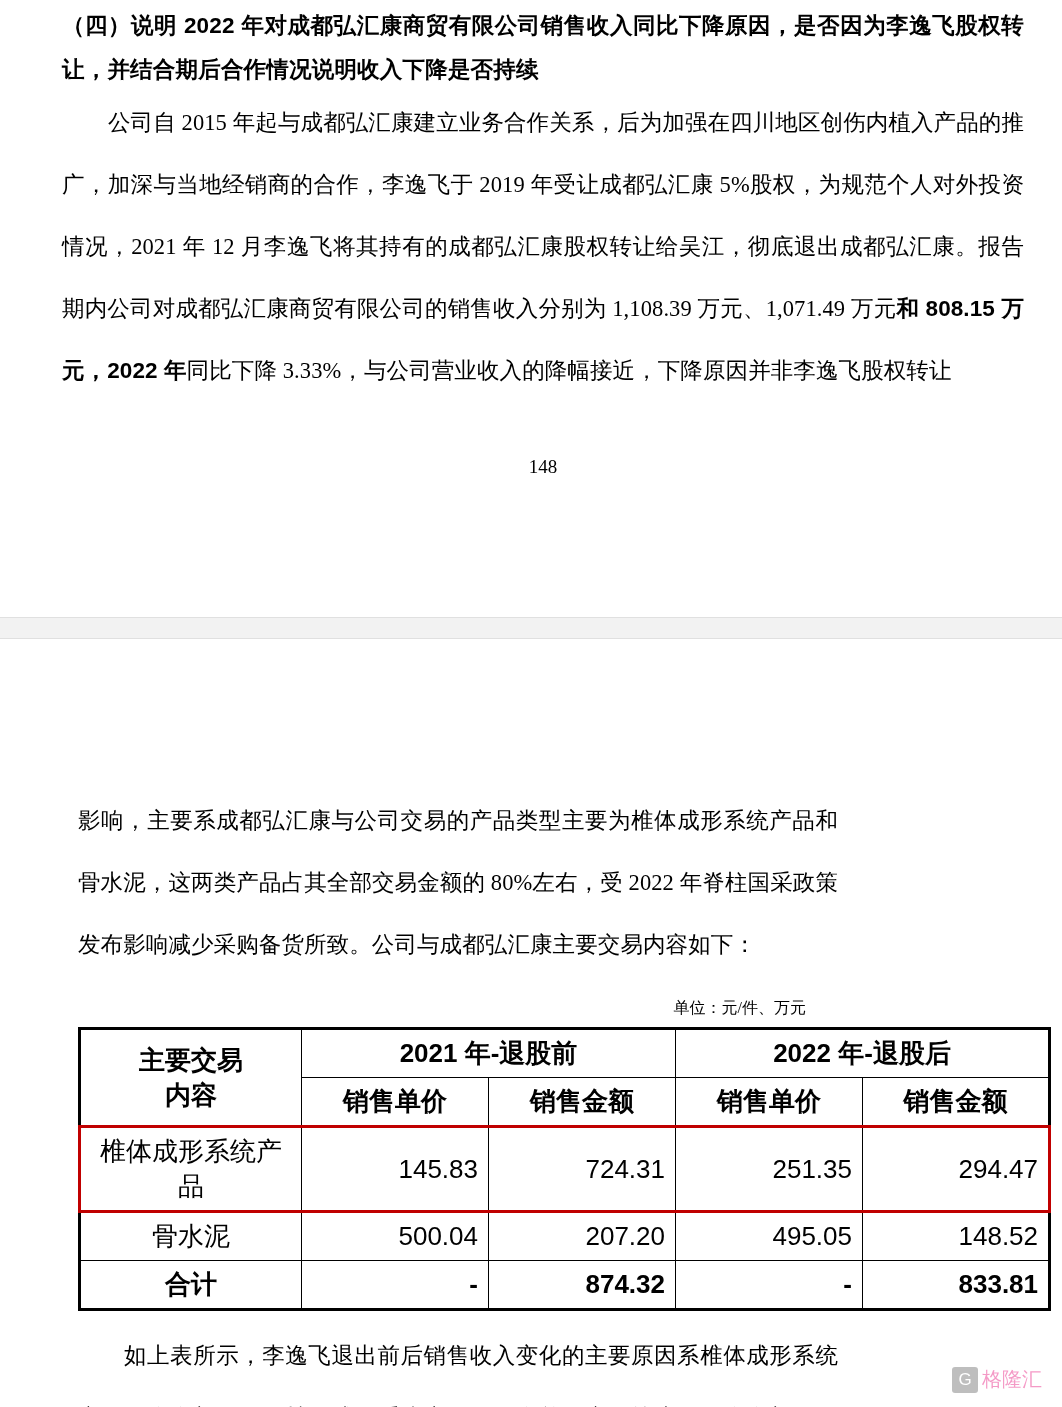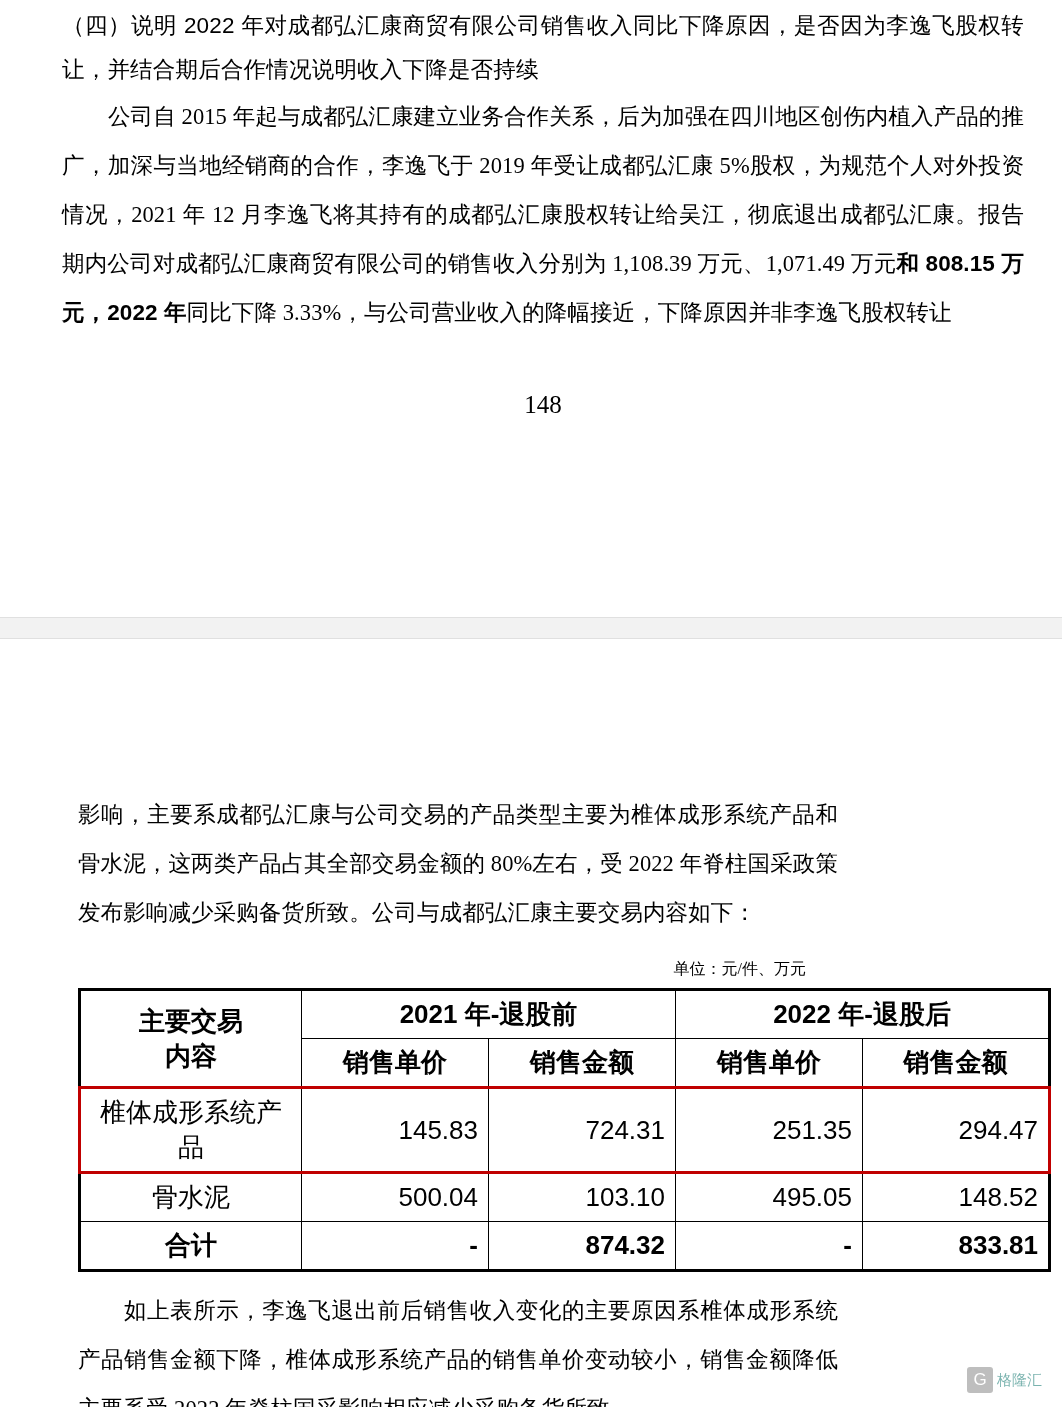--- a/index.html
+++ b/index.html
@@ -19,45 +19,45 @@
     position: relative;
     width: 1062px;
     height: 1407px;
     box-sizing: border-box;
   }
   .section-top {
     padding: 0 38px 0 62px;
   }
   .heading {
     font-family: "Liberation Sans", sans-serif;
-    font-weight: normal;
+    font-weight: bold;
     font-size: 22.5px;
     line-height: 44px;
     text-align: justify;
     text-indent: 0;
     margin: 0;
     padding-top: 4px;
     letter-spacing: 0.2px;
   }
   .para {
     font-size: 22.5px;
-    line-height: 49px;
+    line-height: 62px;
     text-align: justify;
     text-justify: inter-ideograph;
     margin: 0;
     text-indent: 46px;
     letter-spacing: 0.1px;
   }
   .para .bold {
     font-family: "Liberation Sans", sans-serif;
     font-weight: bold;
   }
   .page-number {
     text-align: center;
-    font-size: 25px;
+    font-size: 19px;
     margin-top: 54px;
   }
   .page-break {
     position: absolute;
     left: 0;
     top: 617px;
     width: 1062px;
     height: 20px;
     background: #f2f2f2;
     border-top: 1px solid #e0e0e0;
@@ -143,22 +143,22 @@
     background: #8a8a8a;
     color: #ffffff;
     font-size: 17px;
     font-family: "Liberation Sans", sans-serif;
     display: flex;
     align-items: center;
     justify-content: center;
     border-radius: 3px;
   }
   .wm-text {
-    font-size: 15px;
-    color: #0f766e;
+    font-size: 20px;
+    color: #ec4899;
     font-family: "Liberation Sans", sans-serif;
   }
 </style>
 </head>
 <body>
 
 <div class="page">
 
   <div class="section-top">
     <p class="heading">（四）说明 2022 年对成都弘汇康商贸有限公司销售收入同比下降原因，是否因为李逸飞股权转让，并结合期后合作情况说明收入下降是否持续</p>
@@ -203,21 +203,21 @@
         <tr class="highlight">
           <td class="rowlabel">椎体成形系统产品</td>
           <td class="num">145.83</td>
           <td class="num">724.31</td>
           <td class="num">251.35</td>
           <td class="num">294.47</td>
         </tr>
         <tr>
           <td class="rowlabel">骨水泥</td>
           <td class="num">500.04</td>
-          <td class="num">103.10</td>
+          <td class="num">207.20</td>
           <td class="num">495.05</td>
           <td class="num">148.52</td>
         </tr>
         <tr>
           <td class="rowlabel total">合计</td>
           <td class="num total">-</td>
           <td class="num total">874.32</td>
           <td class="num total">-</td>
           <td class="num total">833.81</td>
         </tr>

